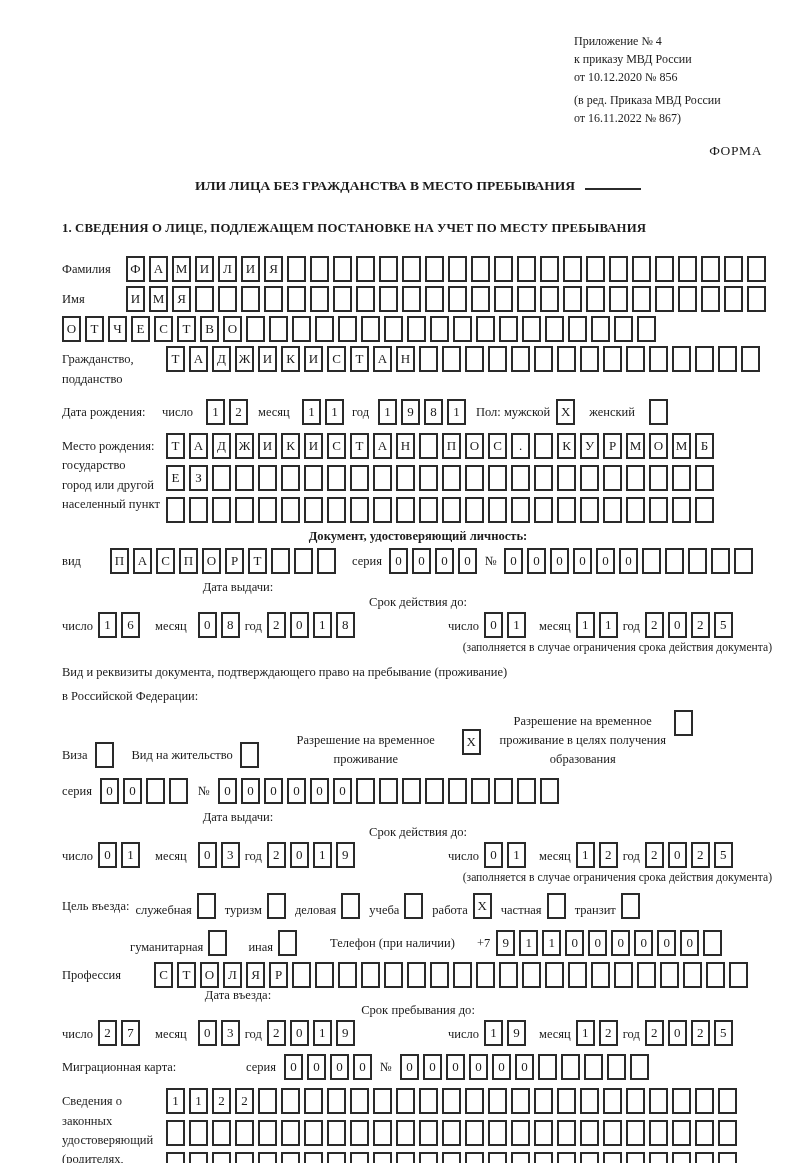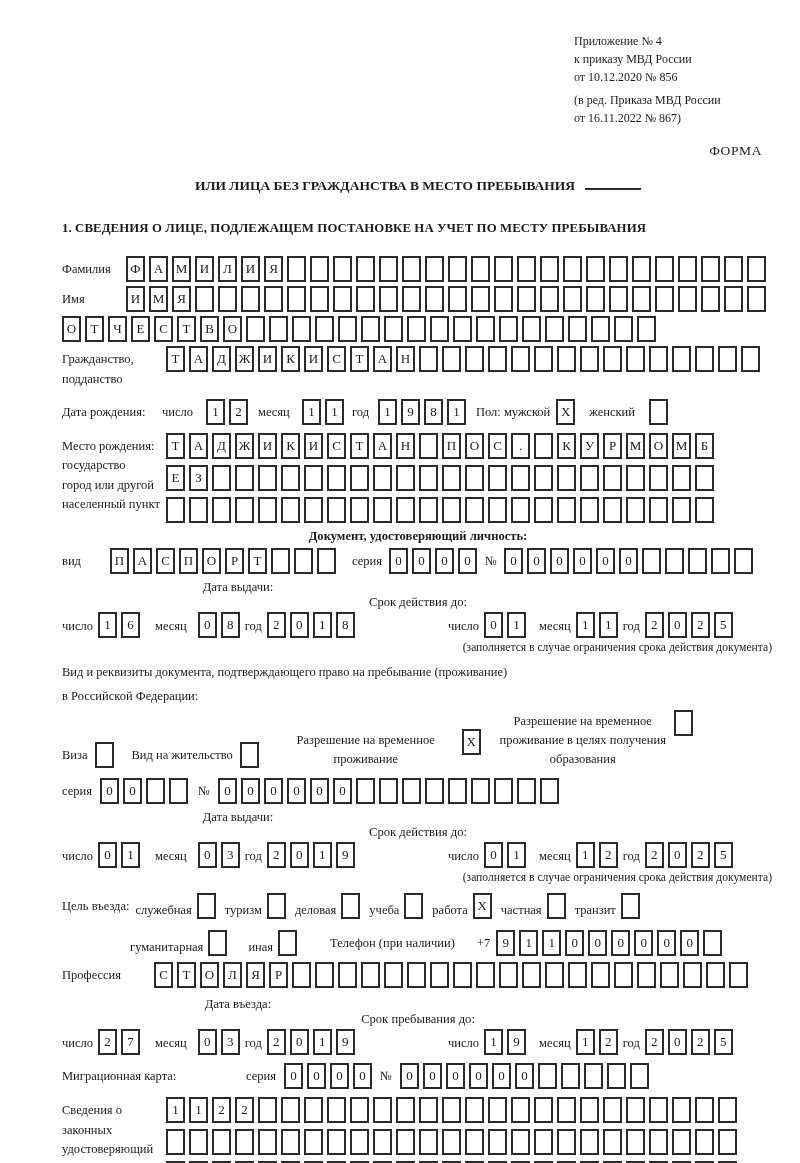--- a/index.html
+++ b/index.html
@@ -621,21 +621,21 @@
         <span class="cbox"></span>
         <span class="cbox"></span>
         <span class="cbox"></span>
         <span class="cbox"></span>
         <span class="cbox"></span>
         <span class="cbox"></span>
         <span class="cbox"></span>
       </span>
   </div>
 
-  <div class="hdr2" style="margin-top:9px">
+  <div class="hdr2" style="margin-top:0">
     <div class="h-left">Дата въезда:</div>
     <div class="h-right">Срок пребывания до:</div>
   </div>
 
   <div class="daterow">
     <div class="dategrp" style="width:352px">
       <span class="lbl">число</span>
       <span class="boxes">
           <span class="cbox">2</span>
           <span class="cbox">7</span>

